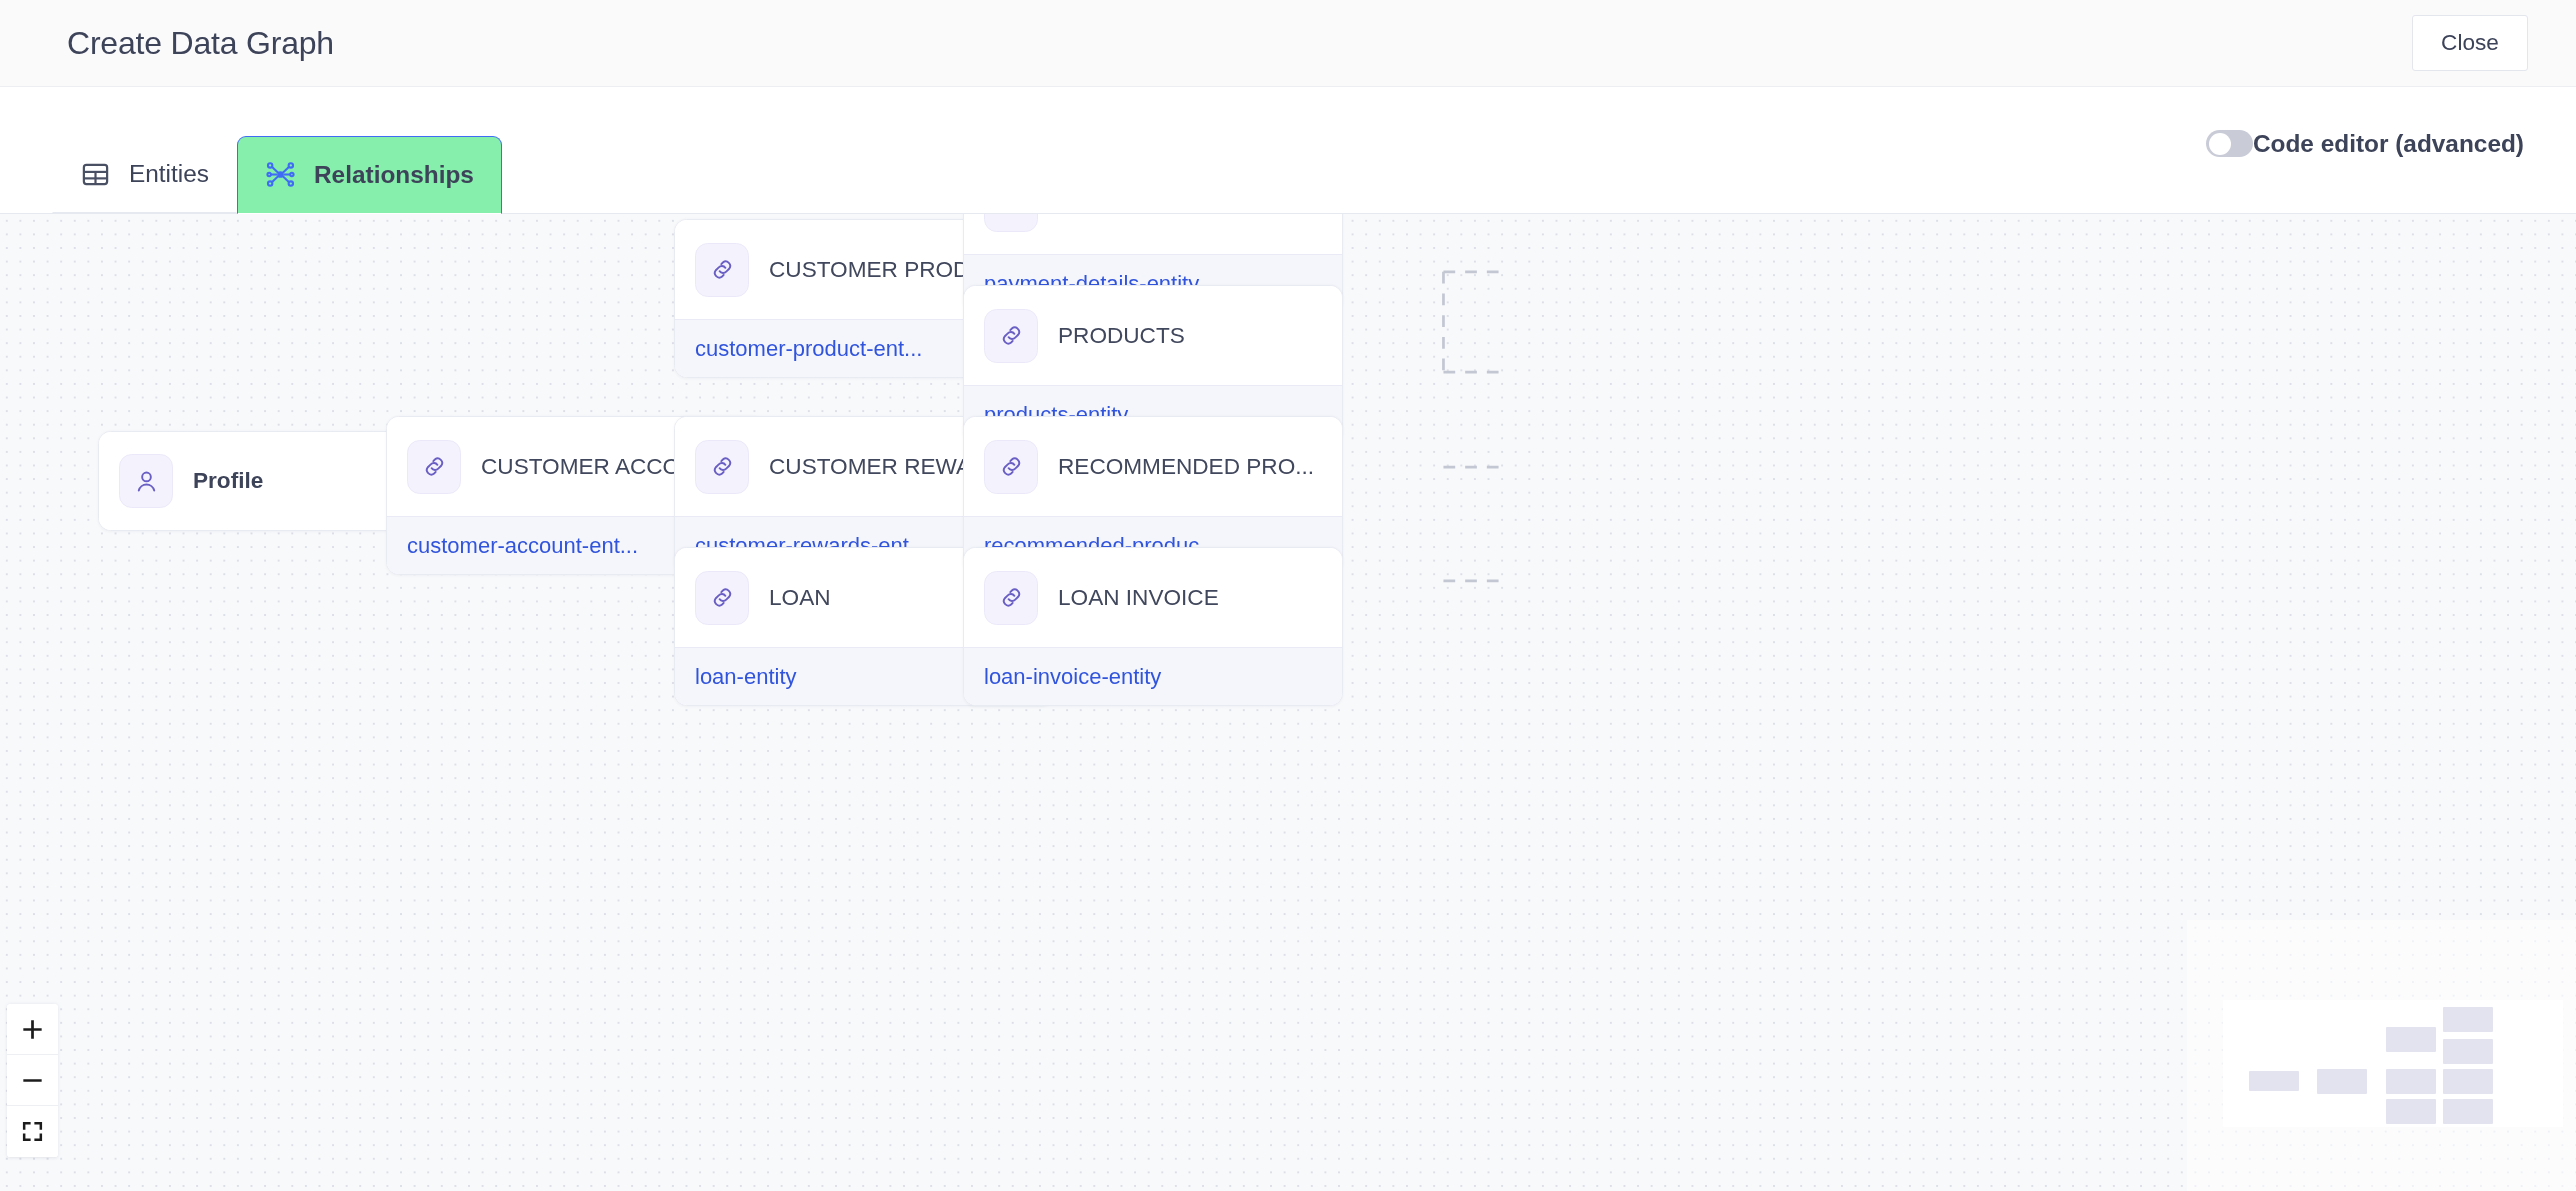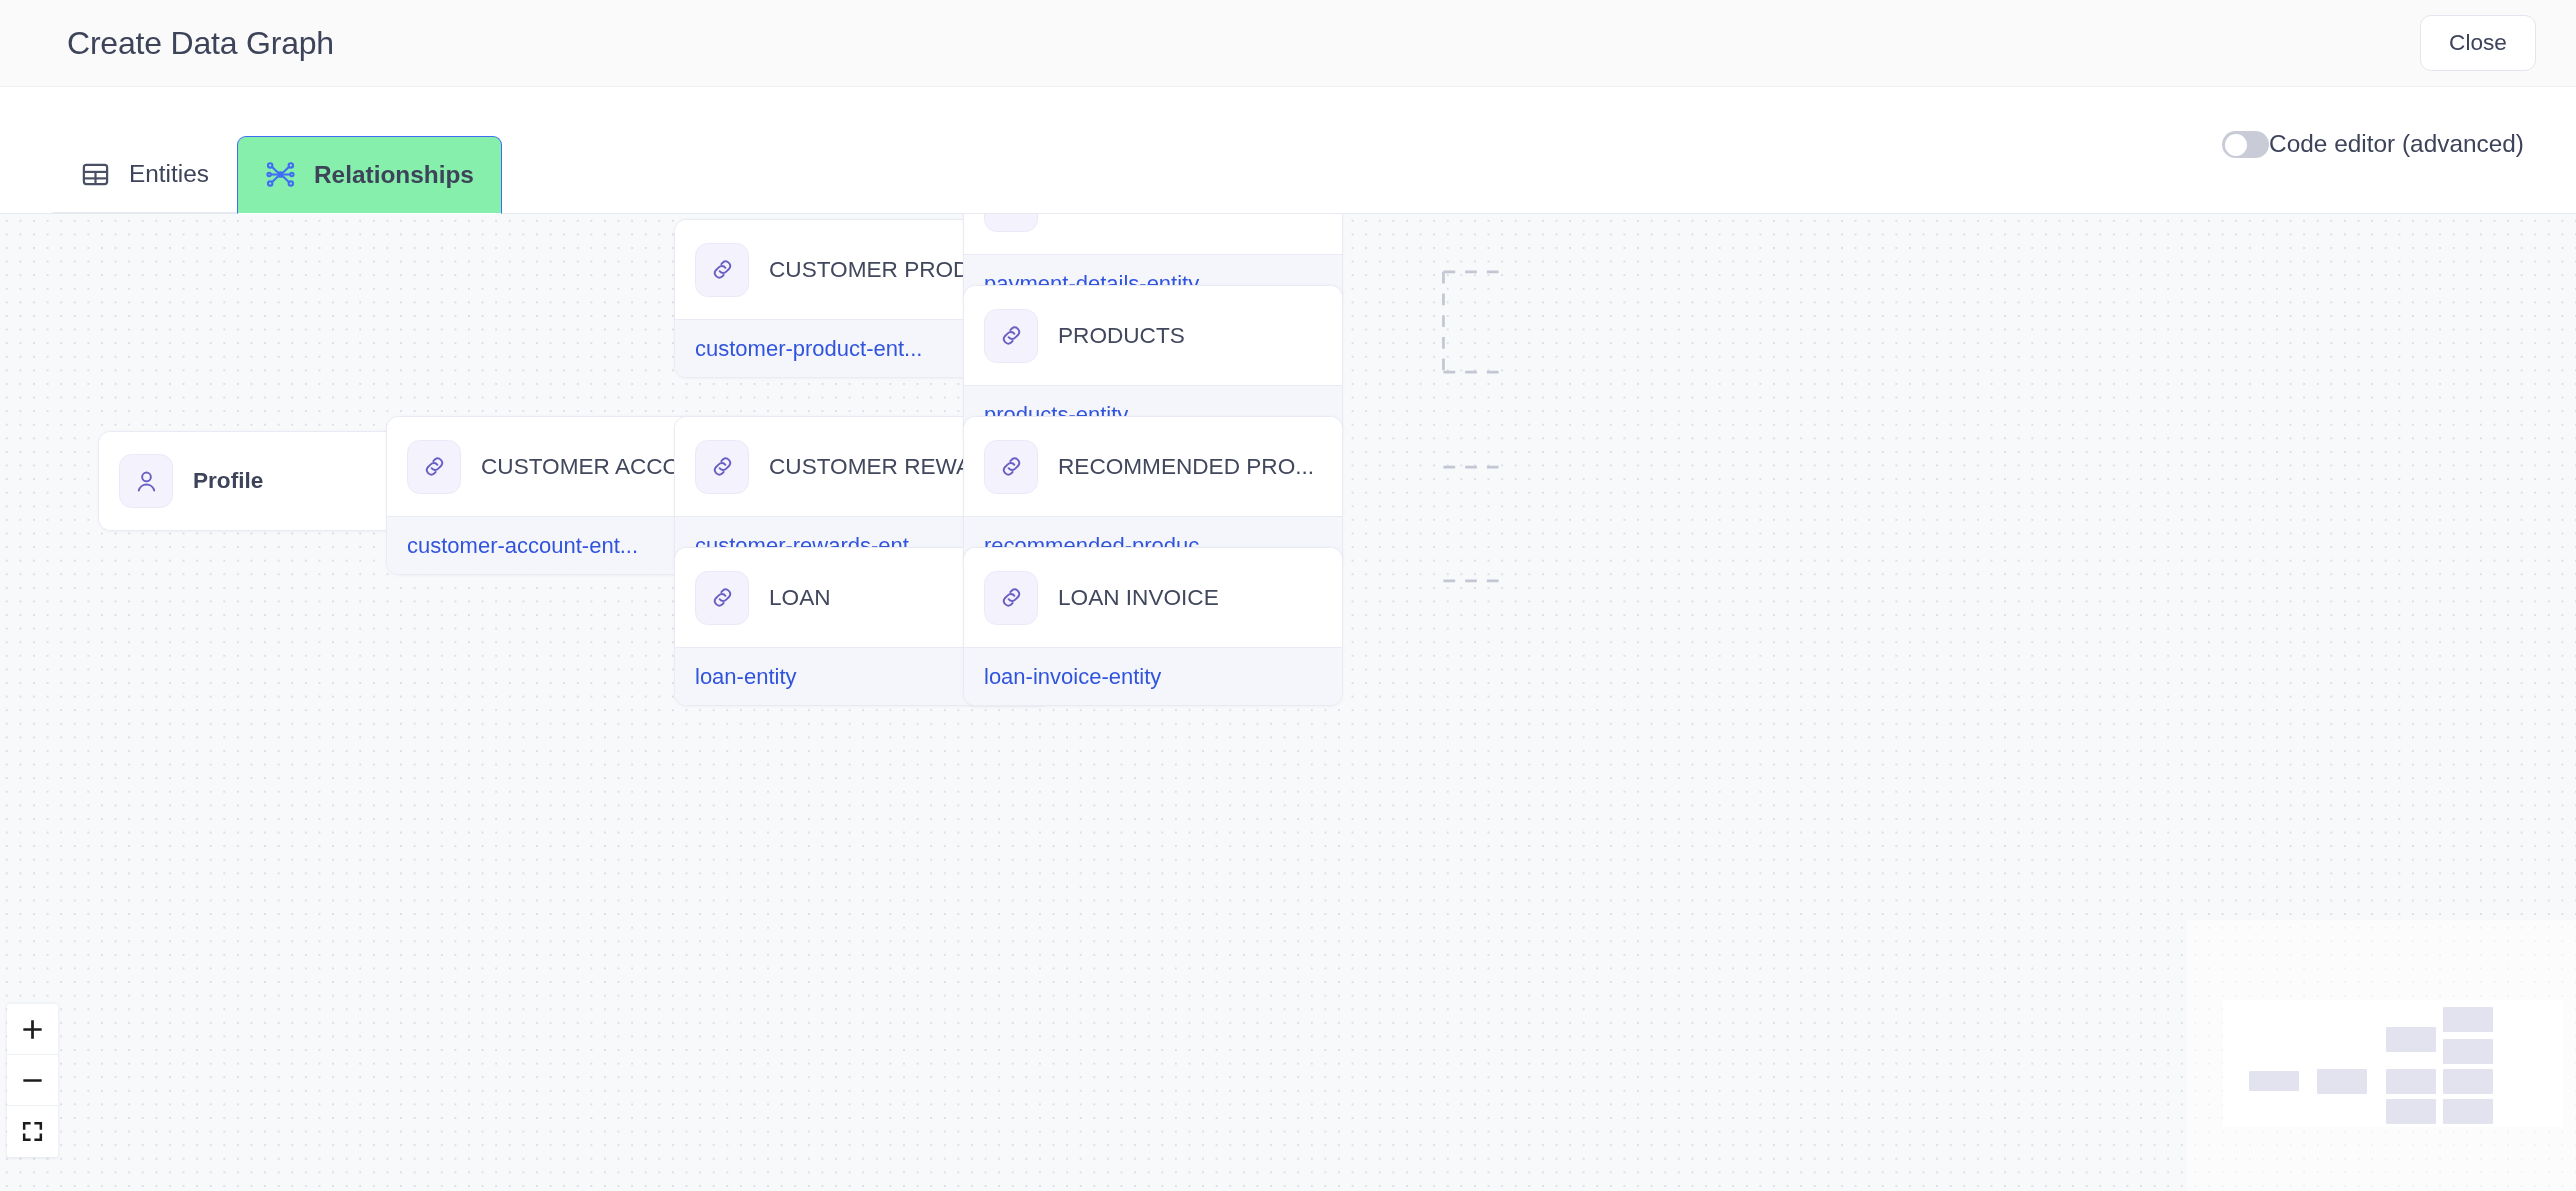--- a/index.html
+++ b/index.html
@@ -17,25 +17,25 @@
     background: #fafafb;
     border-bottom: 0.9px solid #eceef2;
     display: flex; align-items: center;
   }
   .app-title {
     margin-left: 67px;
     font-size: 32px; font-weight: normal;
     color: #3d4359; letter-spacing: -0.2px;
   }
   .close-button {
-    position: absolute; right: 40px; top: 15.4px;
+    position: absolute; right: 48px; top: 15.4px;
     width: 116px; height: 56px;
     background: #ffffff;
     border: 0.9px solid #e4e6ee;
-    border-radius: 11px;
+    border-radius: 3px;
     font-family: "Liberation Sans", sans-serif;
     font-size: 22.6px; color: #3d4359;
     cursor: pointer;
     display: flex; align-items: center; justify-content: center;
   }
 
   
   .tab-bar {
     position: absolute; left: 0; top: 87px;
     width: 2576px; height: 127px;
@@ -59,21 +59,21 @@
     border-bottom: 0.9px solid #ffffff;
     border-radius: 9px 9px 0 0;
     margin-bottom: -0.9px;
     z-index: 2;
     font-weight: bold;
   }
   .tab-icon { width: 31px; height: 31px; display: block; }
 
   .code-toggle-wrap {
     position: absolute; right: 52px; top: 43px;
-    display: flex; align-items: flex-end; 
+    display: flex; align-items: flex-start;  font-weight: bold;
   }
   .switch {
     width: 47px; height: 27px; border-radius: 13.6px;
     background: #c9ccd7; position: relative; cursor: pointer; flex: none;
   }
   .switch .knob {
     position: absolute; left: 2.7px; top: 2.7px;
     width: 22px; height: 22px; border-radius: 50%;
     background: #ffffff;
   }

